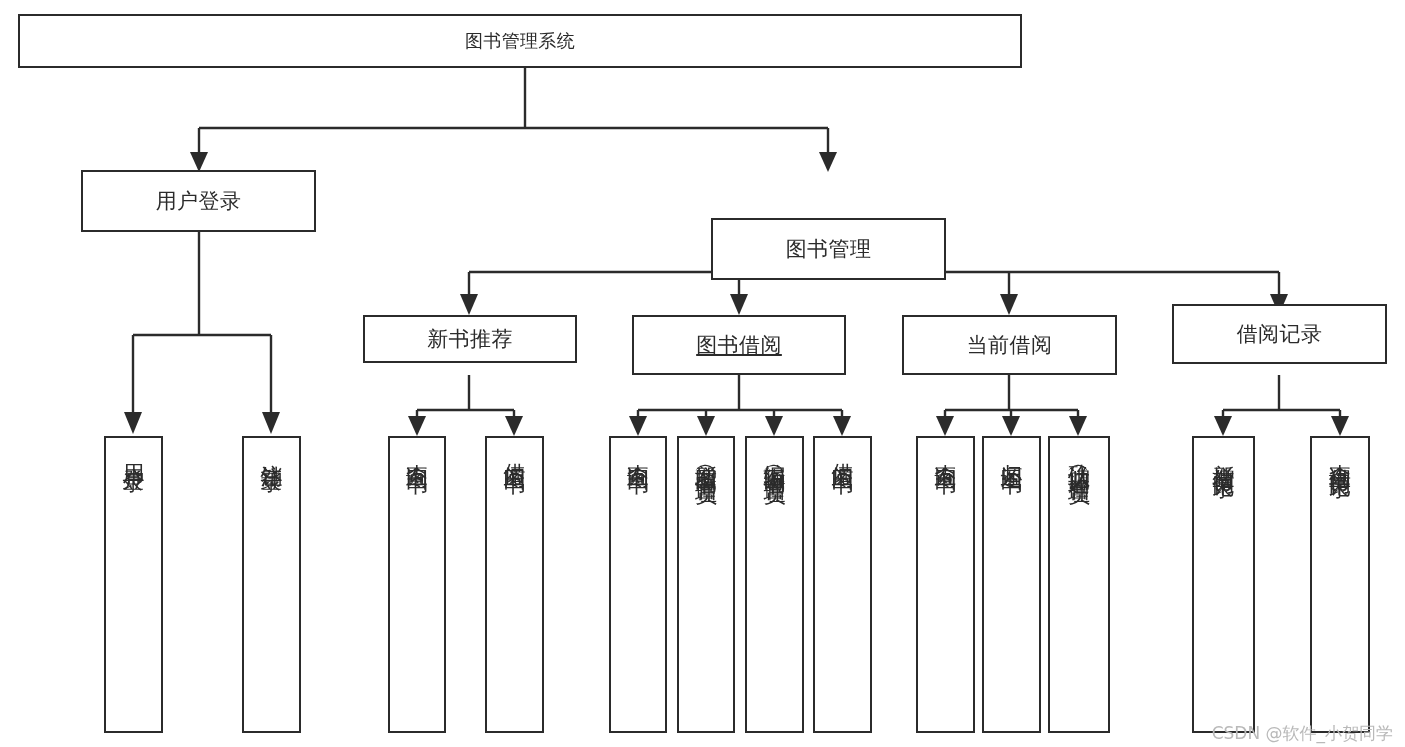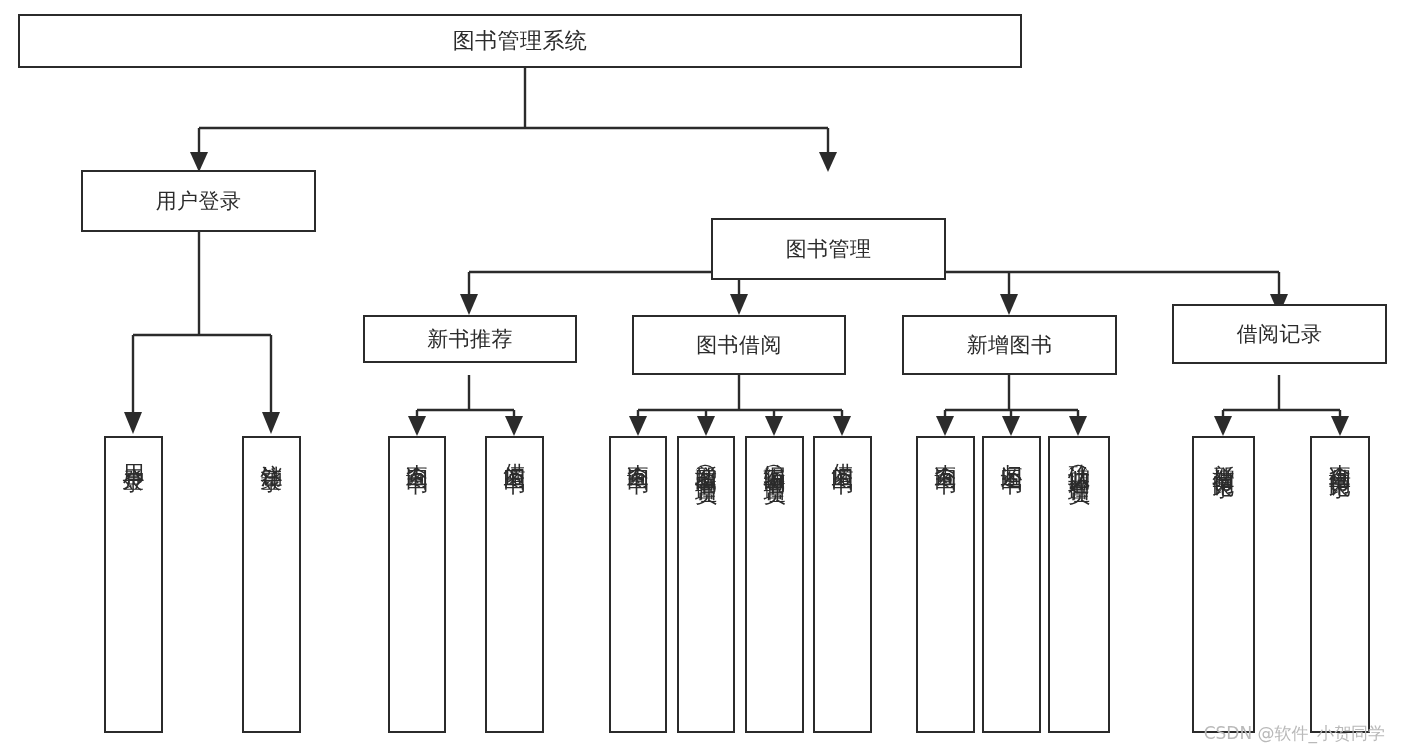--- a/index.html
+++ b/index.html
@@ -36,21 +36,21 @@
     text-align: center;
     line-height: 1.05;
     letter-spacing: 0.02em;
   }
 
   
   .node.horiz .label {
     writing-mode: horizontal-tb;
     font-size: 21px;
   }
-  .node.root .label { font-size: 22px; }
+  .node.root .label { font-size: 18px; }
 
   
   .node.vert {
     align-items: flex-start;
     justify-content: center;
     padding-top: 8px;
   }
   .node.vert .label {
     writing-mode: vertical-rl;
     text-orientation: upright;
@@ -73,21 +73,21 @@
   #connector-layer path {
     stroke: #2b2b2b;
     stroke-width: 2.4;
     fill: none;
   }
   #connector-layer polygon { fill: #2b2b2b; }
 
   
   #watermark {
     position: absolute;
-    right: 20px;
+    right: 12px;
     bottom: 2px;
     font-size: 17px;
     color: #b9b9b9;
     white-space: nowrap;
     font-family: "DejaVu Sans", "Liberation Sans", sans-serif;
   }
 </style>
 </head>
 <body>
 
@@ -178,26 +178,26 @@
   </div>
 
   <div class="node horiz" style="left:711px; top:170px; width:235px; height:62px;margin-top:48px;">
     <span class="label">图书管理</span>
   </div>
 
   <div class="node horiz" style="left:363px; top:315px; width:214px; height:48px;">
     <span class="label">新书推荐</span>
   </div>
 
-  <div class="node horiz" style="left:632px; top:315px; width:214px; height:60px;">
+  <div class="node horiz" style="left:632px; top:315px; width:214px; height:60px;text-decoration:underline;">
     <span class="label">图书借阅</span>
   </div>
 
   <div class="node horiz" style="left:902px; top:315px; width:215px; height:60px;">
-    <span class="label">新增图书</span>
+    <span class="label">当前借阅</span>
   </div>
 
   <div class="node horiz" style="left:1172px; top:304px; width:215px; height:60px;">
     <span class="label">借阅记录</span>
   </div>
 
   <div class="node vert" style="left:104px; top:436px; width:59px; height:297px;">
     <span class="label">用户登录</span>
   </div>
 

